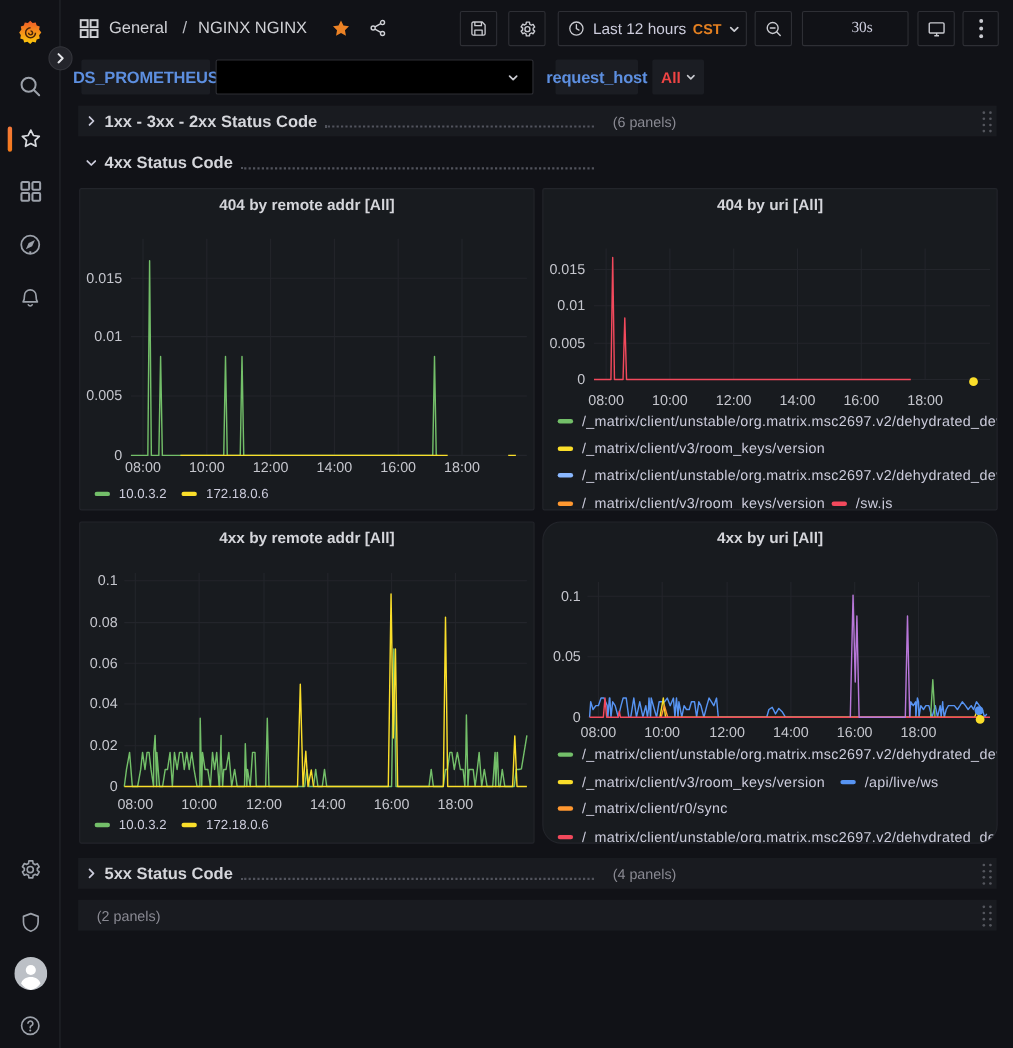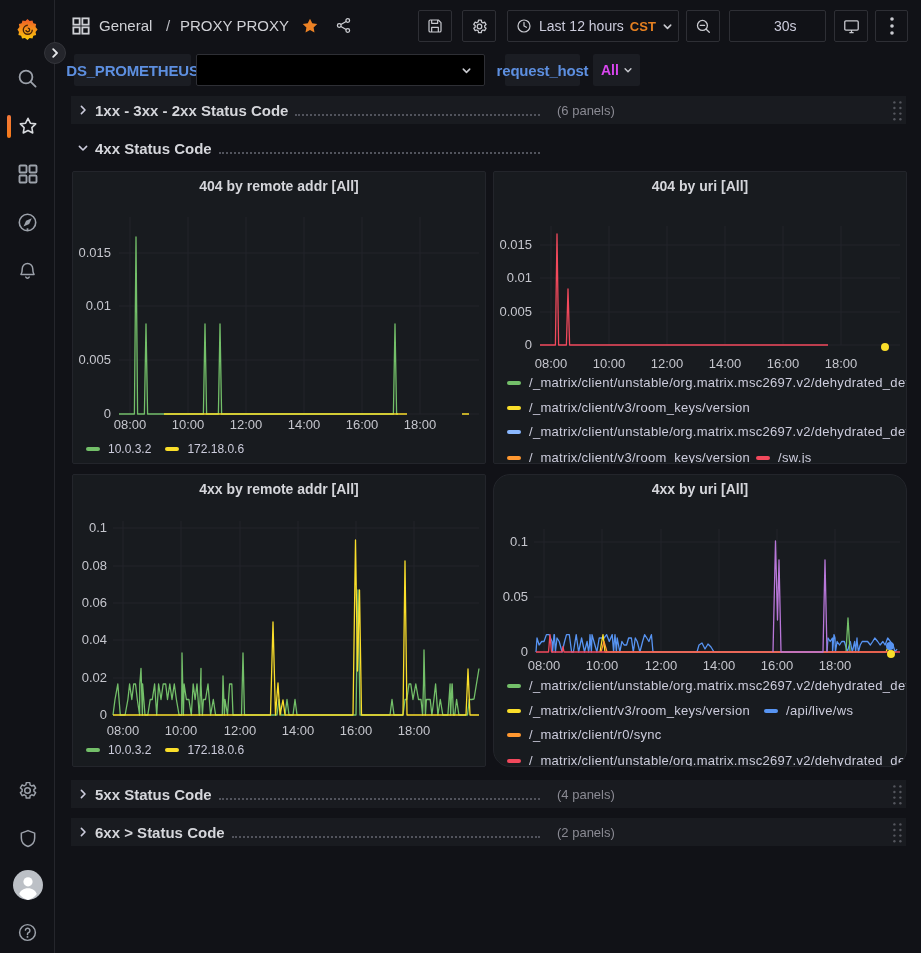--- a/index.html
+++ b/index.html
@@ -146,21 +146,21 @@
   <div class="abs" style="left:72px;top:17px;">
     <svg width="18" height="18" viewBox="0 0 20 20" fill="none" stroke="#cfd0d5" stroke-width="2">
       <rect x="1.5" y="1.5" width="7" height="7"></rect>
         <rect x="11.5" y="1.5" width="7" height="7"></rect>
       <rect x="1.5" y="11.5" width="7" height="7"></rect>
         <rect x="11.5" y="11.5" width="7" height="7"></rect>
     </svg>
   </div>
   <div class="abs crumb" style="left:99px;top:17px;">General</div>
   <div class="abs crumb" style="left:166px;top:17px;color:#bbbcc3;">/</div>
-  <div class="abs crumb" style="left:180px;top:17px;">PROXY PROXY</div>
+  <div class="abs crumb" style="left:180px;top:17px;">NGINX NGINX</div>
   <div class="abs" style="left:301px;top:17px;">
     <svg width="18" height="18" viewBox="0 0 24 24" fill="#ec8225">
       <path d="M12 2.2l3 6.1 6.7.9-4.9 4.7 1.2 6.7-6-3.2-6 3.2 1.2-6.7L2.3 9.2 9 8.3z"></path>
     </svg>
   </div>
   <div class="abs" style="left:335px;top:17px;">
     <svg width="17" height="17" viewBox="0 0 24 24" fill="none" stroke="#cfd0d5" stroke-width="1.8">
       <circle cx="18" cy="5" r="2.6"></circle>
         <circle cx="6" cy="12" r="2.6"></circle>
         <circle cx="18" cy="19" r="2.6"></circle>
@@ -190,21 +190,21 @@
     <svg width="11" height="11" viewBox="0 0 12 12" fill="none" stroke="#c9cad0" stroke-width="1.7" style="margin-left:6px;flex:none;" stroke-linecap="round" stroke-linejoin="round">
       <path d="M2.5 4.5L6 8l3.5-3.5"></path>
     </svg>
   </div>
   <div class="navbtn" style="left:686px;width:34px;">
     <svg width="17" height="17" viewBox="0 0 24 24" fill="none" stroke="#c9cad0" stroke-width="1.8" stroke-linecap="round">
       <circle cx="10.5" cy="10.5" r="7"></circle>
         <path d="M15.8 15.8l4.4 4.4M7.5 10.5h6"></path>
     </svg>
   </div>
-  <div class="navbtn" style="left:729px;width:97px;justify-content:flex-start;padding:0 27px;">
+  <div class="navbtn" style="left:729px;width:97px;justify-content:flex-start;padding:0 27px;font-family:Liberation Serif, serif;">
     <svg width="16" height="16" viewBox="0 0 24 24" fill="none" stroke="#c9cad0" stroke-width="1.9" stroke-linecap="round">
       <path d="M19.5 9.4A8 8 0 0 0 5 8.3"></path>
       <path d="M4.5 14.6A8 8 0 0 0 19 15.7"></path>
       <path d="M5.2 3.8v4.7h4.7" stroke-width="1.8" fill="none"></path>
       <path d="M18.8 20.2v-4.7h-4.7" stroke-width="1.8" fill="none"></path>
     </svg>
     <span style="display:inline-block;width:1px;height:32px;background:#2e2f35;margin-left:8px;"></span>
     <span style="font-size:14px;font-weight:500;margin-left:9px;">30s</span>
     <svg width="12" height="12" viewBox="0 0 12 12" fill="none" stroke="#c9cad0" stroke-width="1.7" style="margin-left:8px;" stroke-linecap="round" stroke-linejoin="round">
       <path d="M2.5 4.5L6 8l3.5-3.5"></path>
@@ -223,21 +223,21 @@
         <circle cx="2" cy="16" r="1.8"></circle>
     </svg>
   </div>
   <div class="varlabel" style="left:74px;width:117px;justify-content:center;padding:0;">DS_PROMETHEUS</div>
   <div class="varsel" style="left:196px;width:289px;">
     <svg width="11" height="11" viewBox="0 0 12 12" fill="none" stroke="#c9cad0" stroke-width="1.7" style="position:absolute;right:12px;top:10px;" stroke-linecap="round" stroke-linejoin="round">
       <path d="M2.5 4.5L6 8l3.5-3.5"></path>
     </svg>
   </div>
   <div class="varlabel" style="left:505px;width:75px;justify-content:center;padding:0;">request_host</div>
-  <div class="varlabel" style="left:593px;width:47px;color:#d946ef;font-size:14px;letter-spacing:0;padding:0 0 0 8px;">All
+  <div class="varlabel" style="left:593px;width:47px;color:#ef4444;font-size:14px;letter-spacing:0;padding:0 0 0 8px;">All
     <svg width="10" height="10" viewBox="0 0 12 12" fill="none" stroke="#c9cad0" stroke-width="1.7" style="margin-left:4px;" stroke-linecap="round" stroke-linejoin="round">
       <path d="M2.5 4.5L6 8l3.5-3.5"></path>
     </svg>
   </div>
   <div class="rowhdr coll" style="top:96px;">
     <div style="display:flex;align-items:center;width:469px;padding-left:7px;">
       <svg width="10" height="10" viewBox="0 0 10 10" fill="none" stroke="#ccccdc" stroke-width="1.6" stroke-linecap="round" stroke-linejoin="round">
           <path d="M3.4 1.4L7 5 3.4 8.6"></path>
         </svg>
       <span class="rowtitle">1xx - 3xx - 2xx Status Code</span>
@@ -278,27 +278,20 @@
           <circle cx="9.4" cy="2.4" r="1.2"></circle>
           <circle cx="3.4" cy="8.0" r="1.2"></circle>
           <circle cx="9.4" cy="8.0" r="1.2"></circle>
           <circle cx="3.4" cy="13.6" r="1.2"></circle>
           <circle cx="9.4" cy="13.6" r="1.2"></circle>
           <circle cx="3.4" cy="19.199999999999996" r="1.2"></circle>
           <circle cx="9.4" cy="19.199999999999996" r="1.2"></circle>
         </svg></div>
   </div>
   <div class="rowhdr coll" style="top:818px;">
-    <div style="display:flex;align-items:center;width:469px;padding-left:7px;">
-      <svg width="10" height="10" viewBox="0 0 10 10" fill="none" stroke="#ccccdc" stroke-width="1.6" stroke-linecap="round" stroke-linejoin="round">
-          <path d="M3.4 1.4L7 5 3.4 8.6"></path>
-        </svg>
-      <span class="rowtitle">6xx &gt; Status Code</span>
-      <div class="dots" style="flex:1"></div>
-    </div>
     <span class="pcount">(2 panels)</span>
     <div class="draghandle"><svg width="12" height="21" viewBox="0 0 12 21" fill="#54565d">
           <circle cx="3.4" cy="2.4" r="1.2"></circle>
           <circle cx="9.4" cy="2.4" r="1.2"></circle>
           <circle cx="3.4" cy="8.0" r="1.2"></circle>
           <circle cx="9.4" cy="8.0" r="1.2"></circle>
           <circle cx="3.4" cy="13.6" r="1.2"></circle>
           <circle cx="9.4" cy="13.6" r="1.2"></circle>
           <circle cx="3.4" cy="19.199999999999996" r="1.2"></circle>
           <circle cx="9.4" cy="19.199999999999996" r="1.2"></circle>

